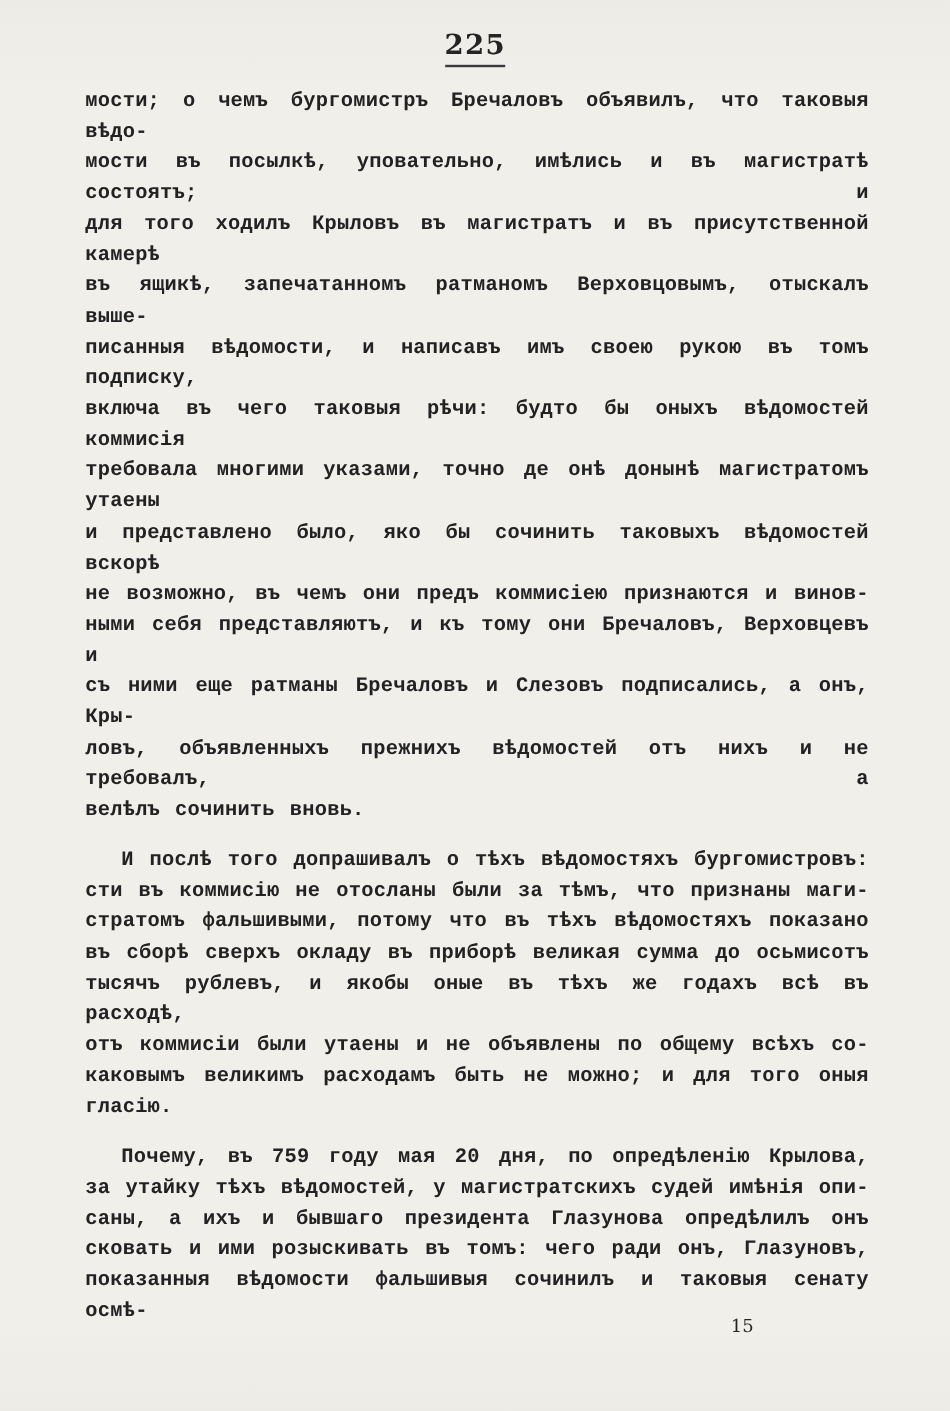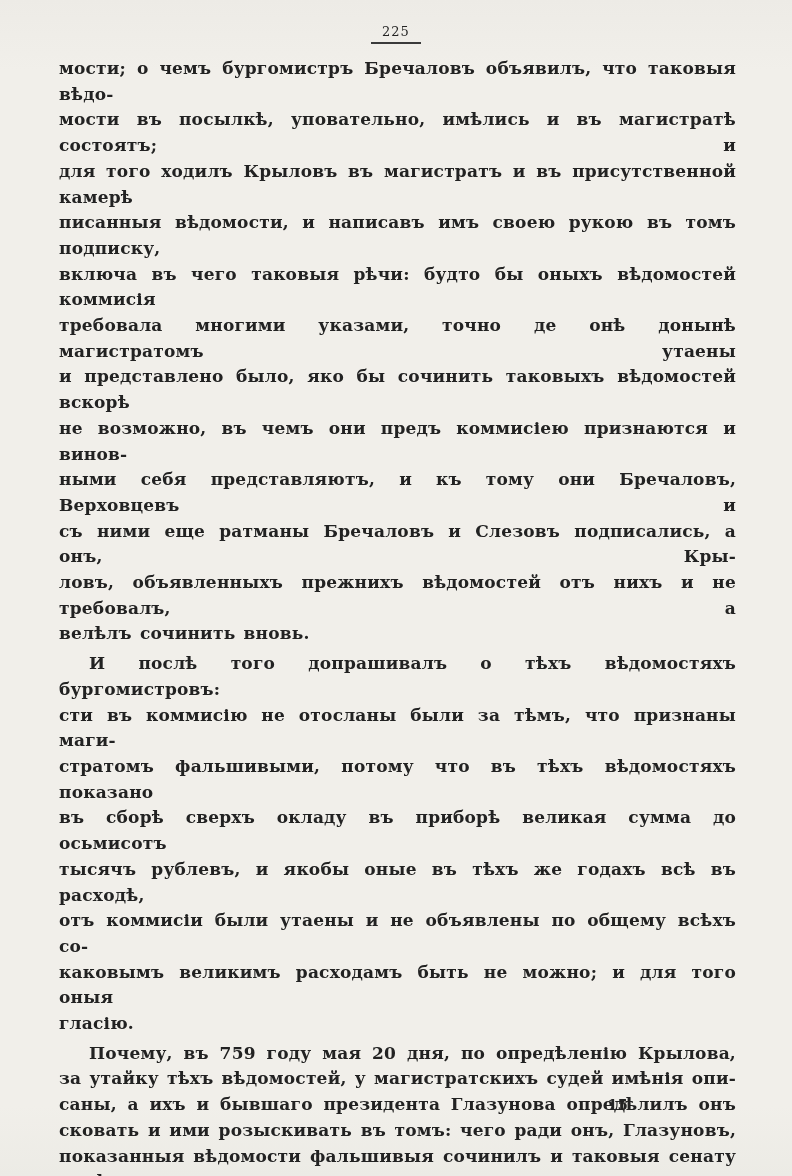--- a/index.html
+++ b/index.html
@@ -19,78 +19,80 @@
     width: 792px;
     height: 1176px;
     background: linear-gradient(180deg, #edebe6 0%, #f1efea 6%, #f1efea 94%, #ecebe5 100%);
     box-sizing: border-box;
   }
   .page-header {
     padding-top: 24px;
     text-align: center;
   }
   .page-number-top {
-    font-size: 13px;
-    font-weight: normal;
+    font-size: 23px;
+    font-weight: bold;
     letter-spacing: 1px;
     color: #242424;
   }
   .page-number-rule {
     width: 50px;
     height: 2px;
     background: #3a3a3a;
     margin: 3px auto 0 auto;
   }
   .text-block {
     margin-top: 12px;
     padding: 0 52px 0 55px;
     font-size: 17px;
     font-weight: bold;
     letter-spacing: 0.2px;
     word-spacing: 2px;
   }
   .paragraph {
-    margin: 4px;
+    margin: 16px;
+    font-family: Liberation Mono, monospace;
   }
   .line {
     line-height: 25.7px;
     text-align: justify;
     text-align-last: justify;
     white-space: normal;
   }
   .line.last {
     text-align: right;
     text-align-last: left;
   }
   .line.indent {
     text-indent: 30px;
   }
   .page-number-bottom {
     position: absolute;
     top: 1096px;
     right: 164px;
     font-size: 15px;
-    font-weight: bold;
+    font-weight: normal;
     color: #242424;
   }
 </style>
 </head>
 <body>
 
 <div class="page">
   <div class="page-header">
     <div class="page-number-top">225</div>
     <div class="page-number-rule"></div>
   </div>
 
   <div class="text-block">
       <div class="paragraph">
         <div class="line">мости; о чемъ бургомистръ Бречаловъ объявилъ, что таковыя вѣдо-</div>
         <div class="line">мости въ посылкѣ, уповательно, имѣлись и въ магистратѣ состоятъ; и</div>
         <div class="line">для того ходилъ Крыловъ въ магистратъ и въ присутственной камерѣ</div>
+        <div class="line">въ ящикѣ, запечатанномъ ратманомъ Верховцовымъ, отыскалъ выше-</div>
         <div class="line">писанныя вѣдомости, и написавъ имъ своею рукою въ томъ подписку,</div>
         <div class="line">включа въ чего таковыя рѣчи: будто бы оныхъ вѣдомостей коммисія</div>
         <div class="line">требовала многими указами, точно де онѣ донынѣ магистратомъ утаены</div>
         <div class="line">и представлено было, яко бы сочинить таковыхъ вѣдомостей вскорѣ</div>
         <div class="line">не возможно, въ чемъ они предъ коммисіею признаются и винов-</div>
         <div class="line">ными себя представляютъ, и къ тому они Бречаловъ, Верховцевъ и</div>
         <div class="line">съ ними еще ратманы Бречаловъ и Слезовъ подписались, а онъ, Кры-</div>
         <div class="line">ловъ, объявленныхъ прежнихъ вѣдомостей отъ нихъ и не требовалъ, а</div>
         <div class="line last">велѣлъ сочинить вновь.</div>
       </div>

